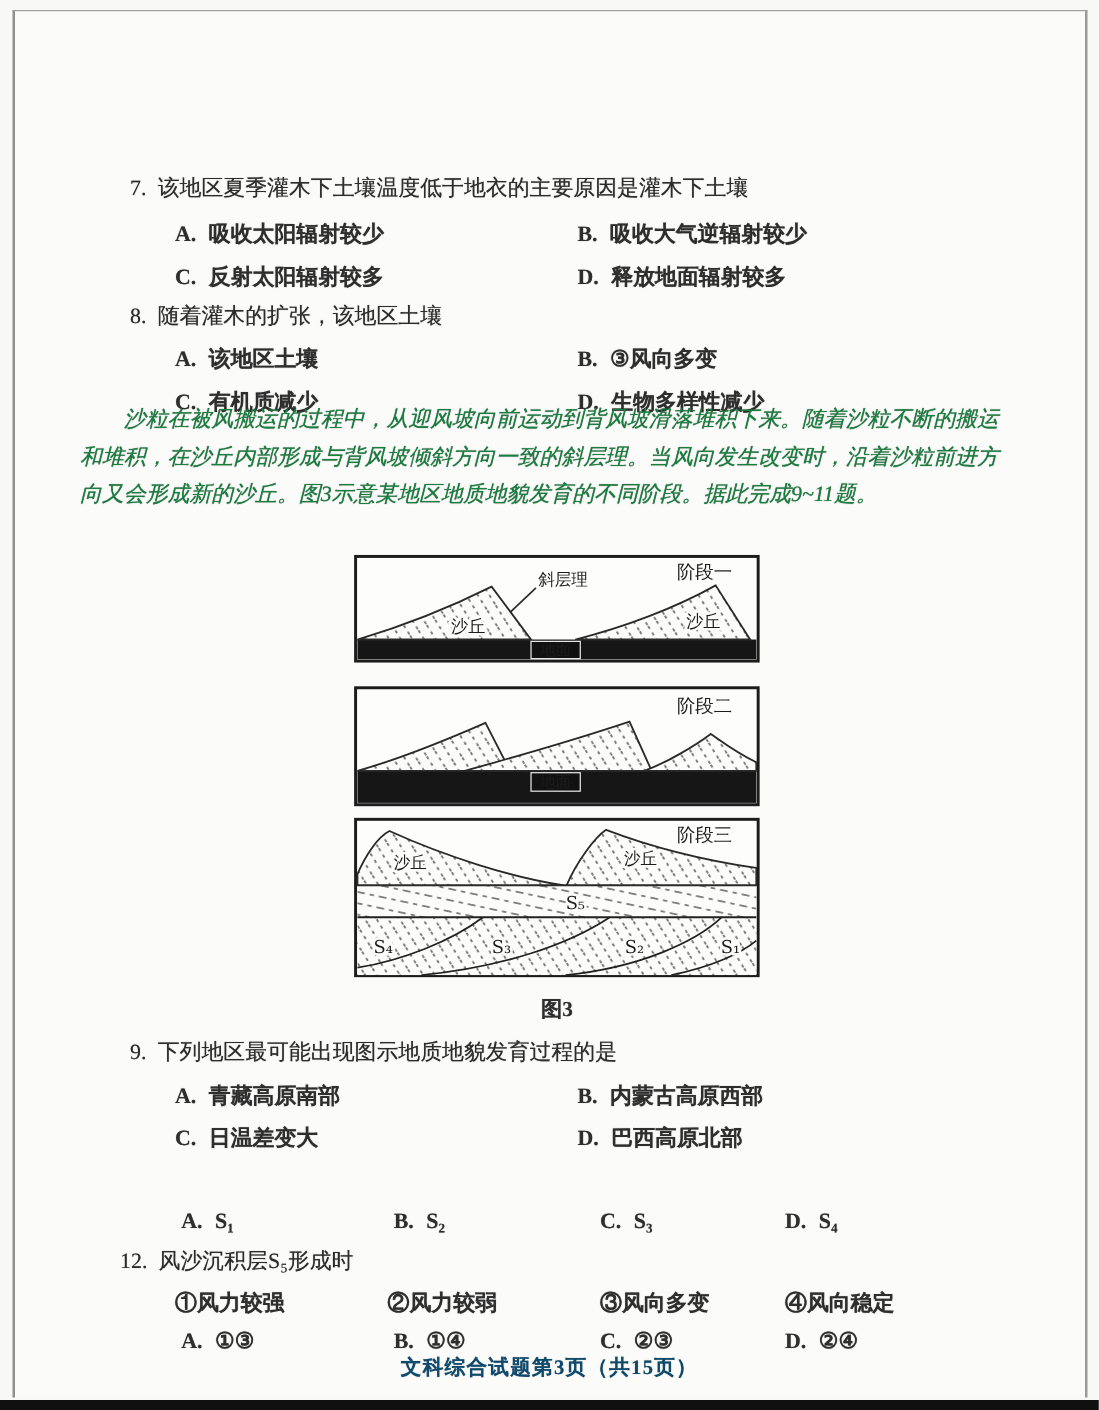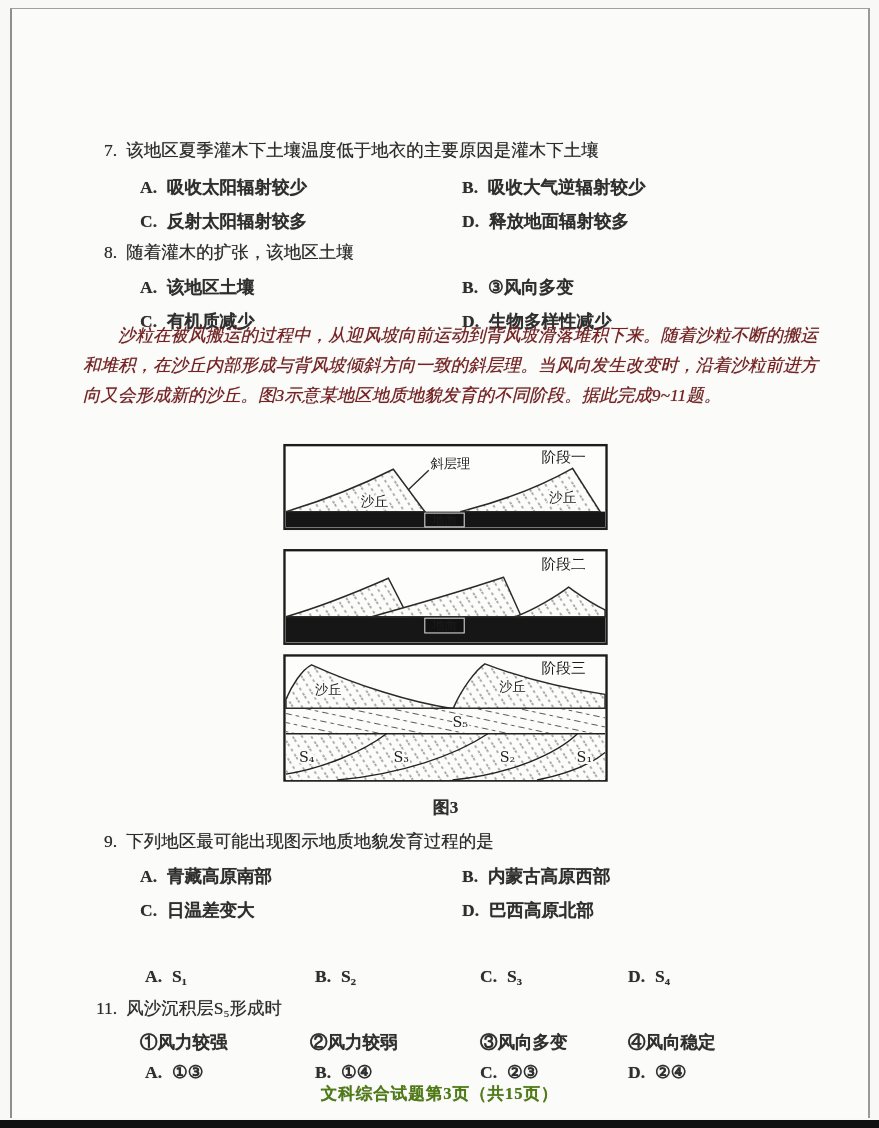--- a/index.html
+++ b/index.html
@@ -21,31 +21,30 @@
   .qnum{display:inline-block;margin-right:9px;}
   .optrow{position:absolute;left:140px;height:24px;}
   .opt{position:absolute;top:0;font-size:17.5px;white-space:nowrap;
        text-shadow:0 0 0.7px rgba(50,50,50,.65);font-weight:bold;}
   .opt .olabel{margin-right:10px;}
   .col2-b{left:322px;} .col2-a{left:0px;}
   .c4-1{left:5px;} .c4-2{left:175px;} .c4-3{left:340px;} .c4-4{left:488px;}
   .passage{
     position:absolute;left:64px;top:320px;width:752px;
     font-size:17.5px;line-height:30px;text-indent:2em;
-    font-style:italic;color:#7f1d1d;white-space:normal;
+    font-style:italic;color:#15803d;white-space:normal;
     text-shadow:0 0 0.8px rgba(40,40,40,.7);
-    margin-left:19px;
   }
   .figure{position:absolute;left:283px;top:443px;width:288px;}
   .figure svg{display:block;}
   .fig-gap1{height:17px;} .fig-gap2{height:7px;}
   .fig-caption{position:absolute;left:283px;top:796px;width:325px;text-align:center;
        font-size:17px;font-weight:bold;text-shadow:0 0 0.7px rgba(50,50,50,.6);}
   .footer{position:absolute;left:0;top:1083px;width:100%;text-align:center;
-       font-size:16.5px;color:#4d7c0f;letter-spacing:1px;font-weight:bold;
+       font-size:16.5px;color:#0c4a6e;letter-spacing:1px;font-weight:bold;
        text-shadow:0 0 0.7px rgba(60,60,60,.6);}
   svg text{font-family:"DejaVu Serif","DejaVu Sans",serif;fill:#1d1d1d;}
   .halo{stroke:#fcfcfb;stroke-width:4px;paint-order:stroke;}
 </style>
 </head>
 <body>
 
 <div class="canvas">
   <div class="frame"></div>
 
@@ -166,21 +165,21 @@
   </div>
 
   <div class="optrow" style="top:966px;">
     <span class="opt c4-1"><span class="olabel">A.</span><span>S₁</span></span>
     <span class="opt c4-2"><span class="olabel">B.</span><span>S₂</span></span>
     <span class="opt c4-3"><span class="olabel">C.</span><span>S₃</span></span>
     <span class="opt c4-4"><span class="olabel">D.</span><span>S₄</span></span>
   </div>
 
   <div class="txt" style="left:96px;top:997px;">
-    <span class="qnum">11.</span><span>风沙沉积层S₅形成时</span>
+    <span class="qnum">12.</span><span>风沙沉积层S₅形成时</span>
   </div>
   <div class="optrow" style="top:1030px;">
     <span class="opt c4-1" style="left:0;">①风力较强</span>
     <span class="opt c4-2" style="left:170px;">②风力较弱</span>
     <span class="opt c4-3">③风向多变</span>
     <span class="opt c4-4">④风向稳定</span>
   </div>
   <div class="optrow" style="top:1062px;">
     <span class="opt c4-1"><span class="olabel">A.</span><span>①③</span></span>
     <span class="opt c4-2"><span class="olabel">B.</span><span>①④</span></span>

